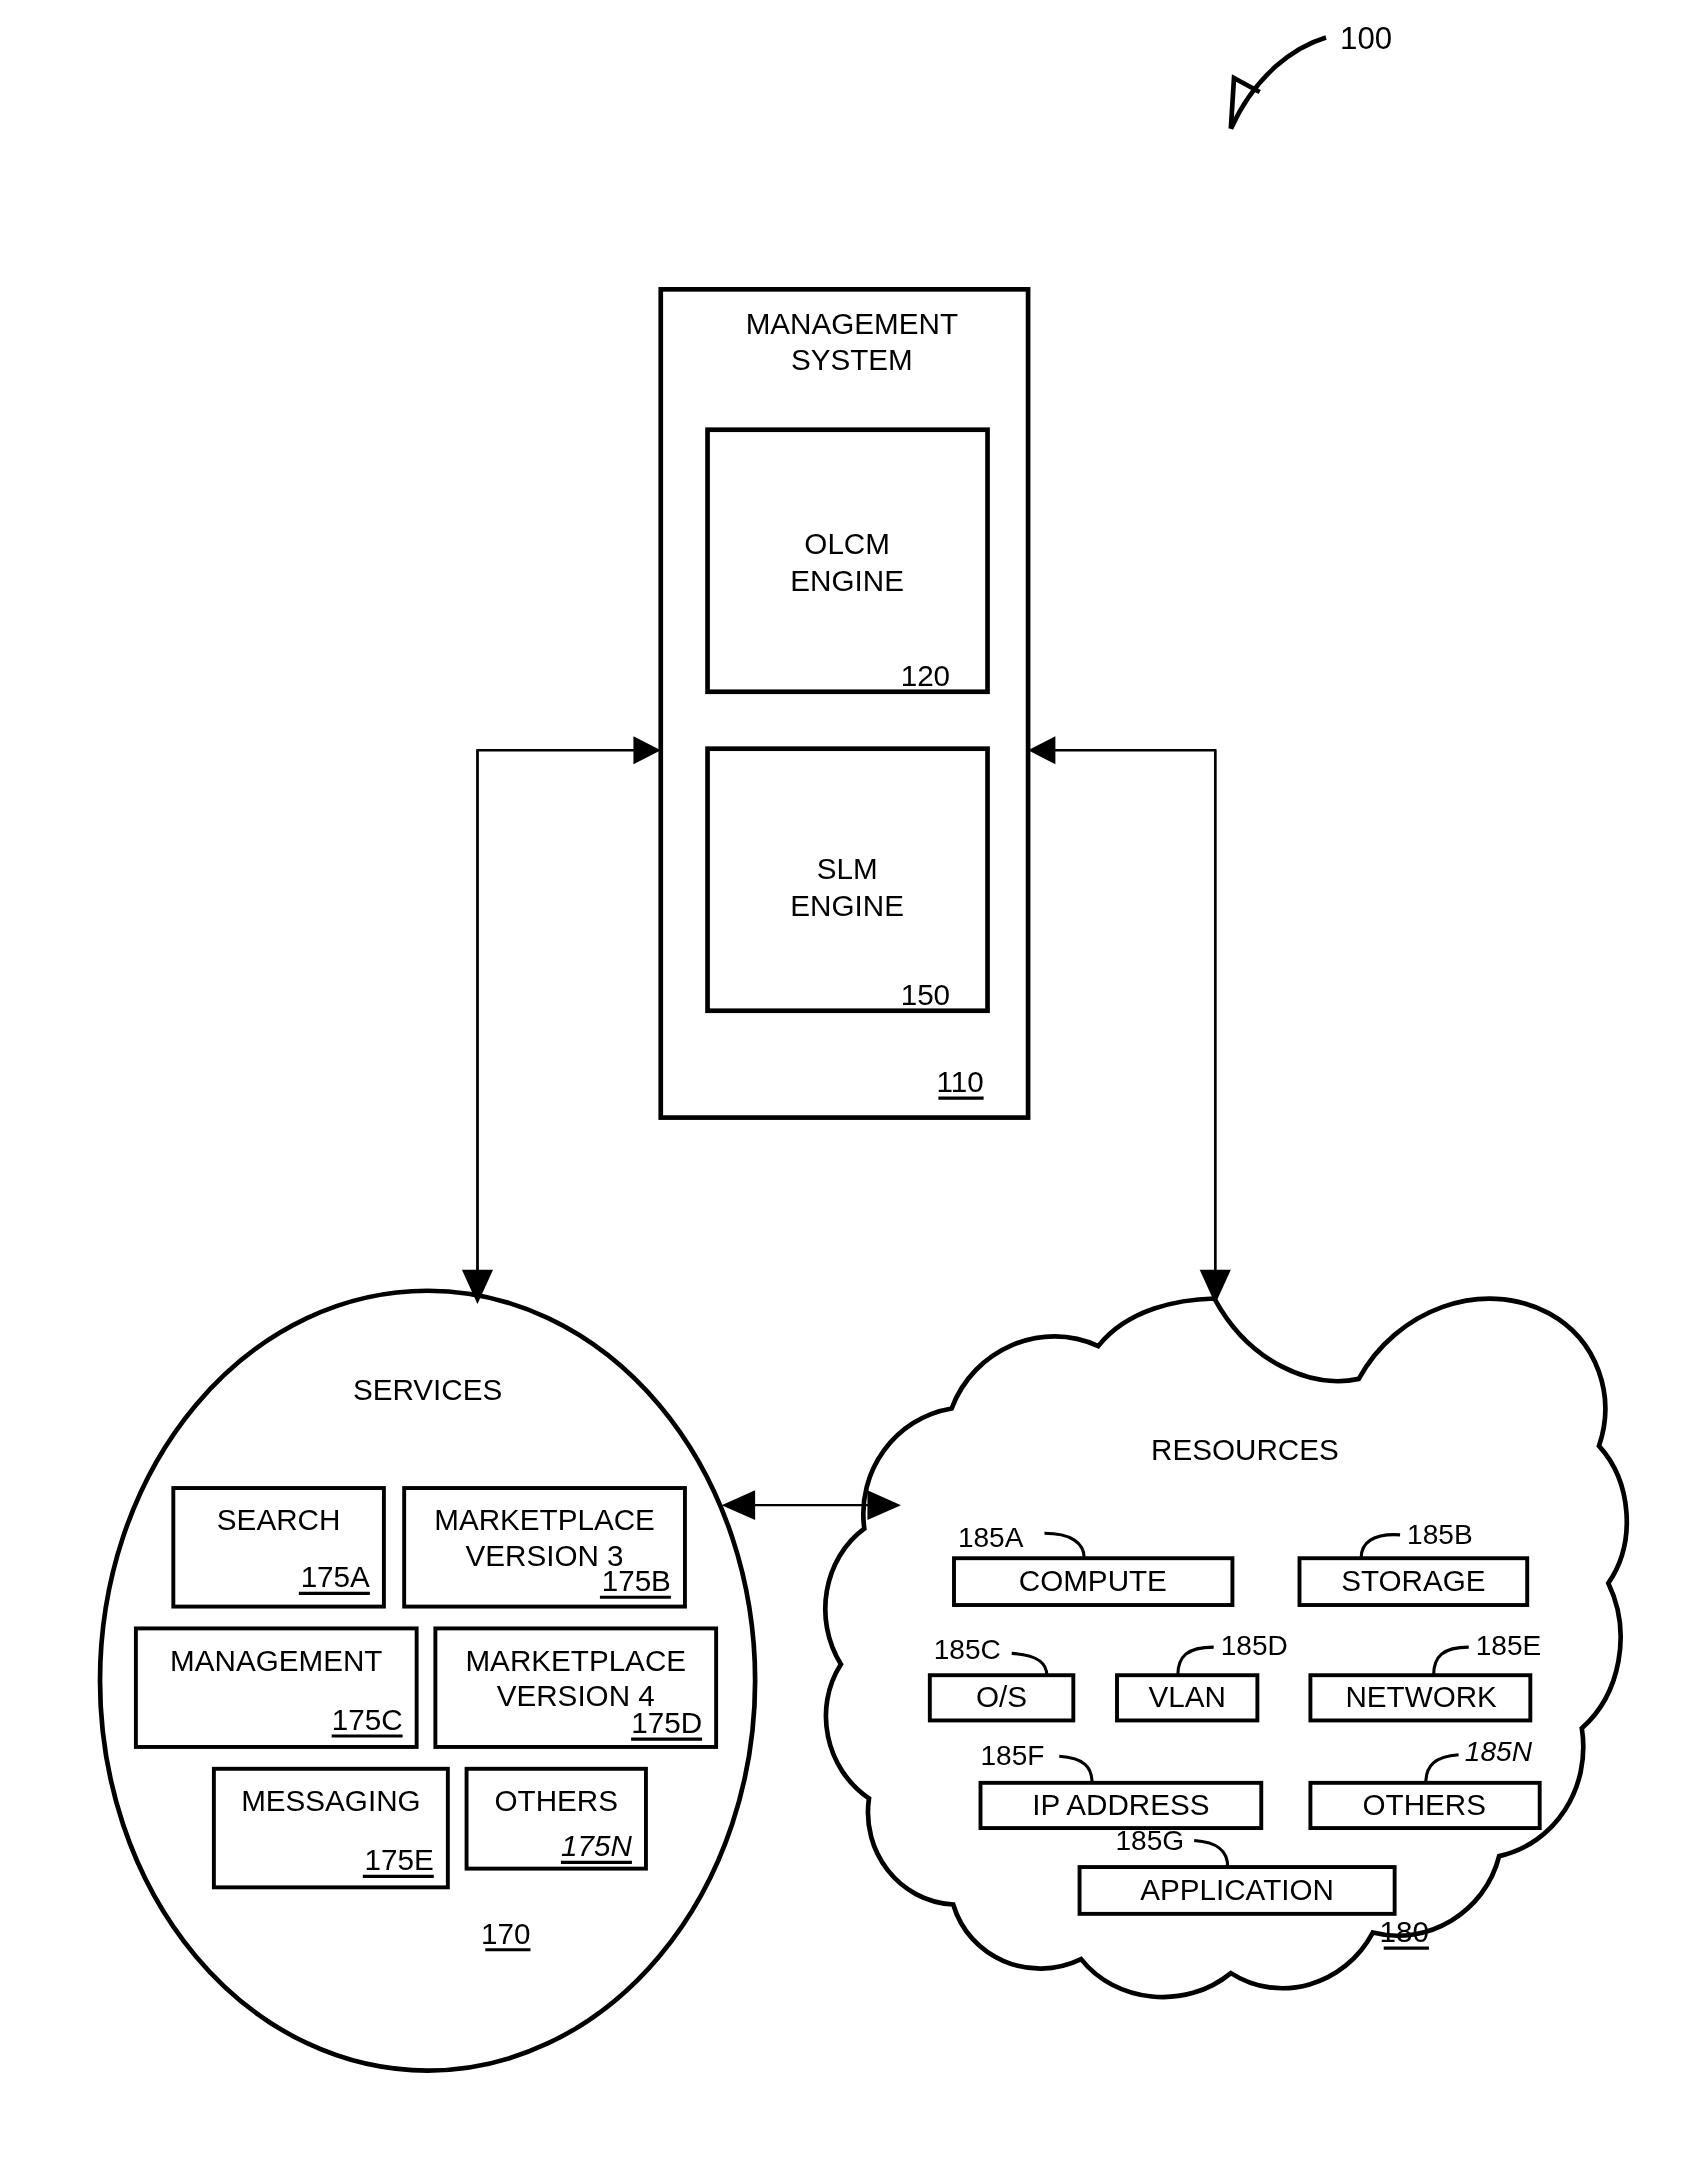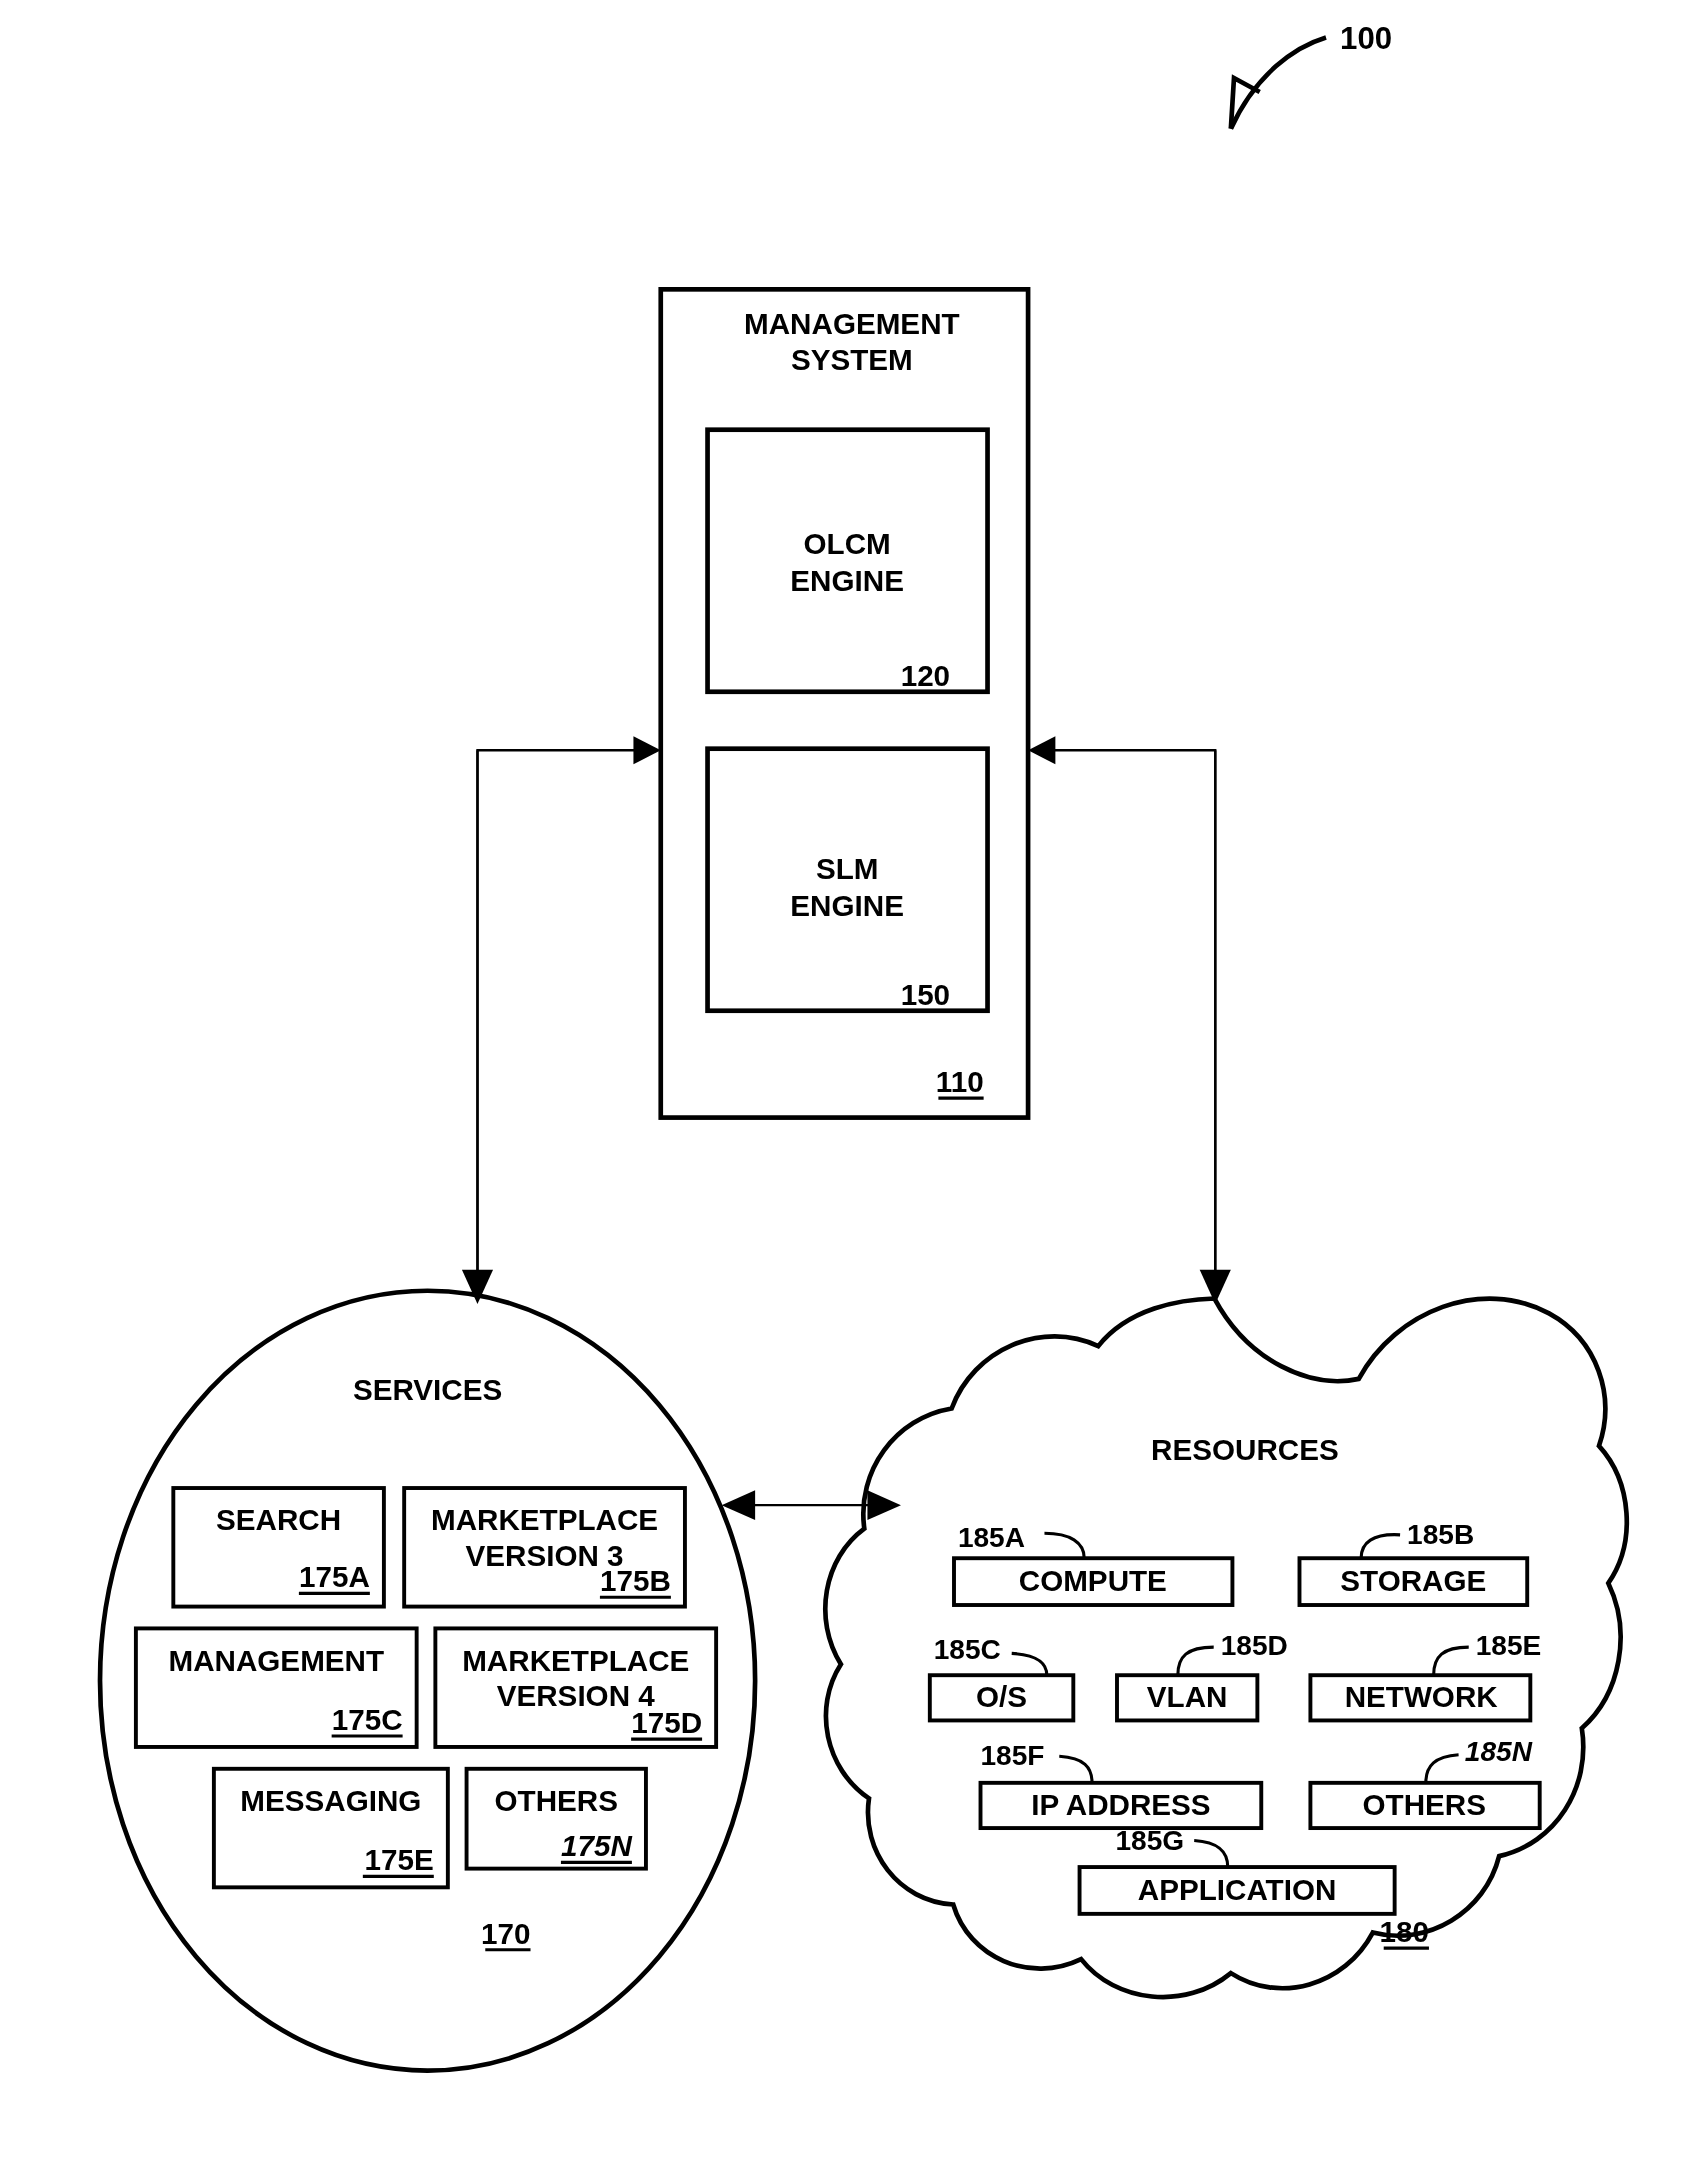--- a/index.html
+++ b/index.html
@@ -14,21 +14,20 @@
     position: relative;
     overflow: hidden;
     font-family: "Liberation Sans", sans-serif;
     color: #000000;
   }
   #figure-root {
     position: absolute;
     left: 0; top: 0;
     width: 1706px;
     height: 2172px;
-    font-weight: bold;
   }
   #figure-svg {
     position: absolute;
     left: 0; top: 0;
     width: 1706px;
     height: 2172px;
   }
   .svg-text {
     font-family: "Liberation Sans", sans-serif;
     fill: #000000;

